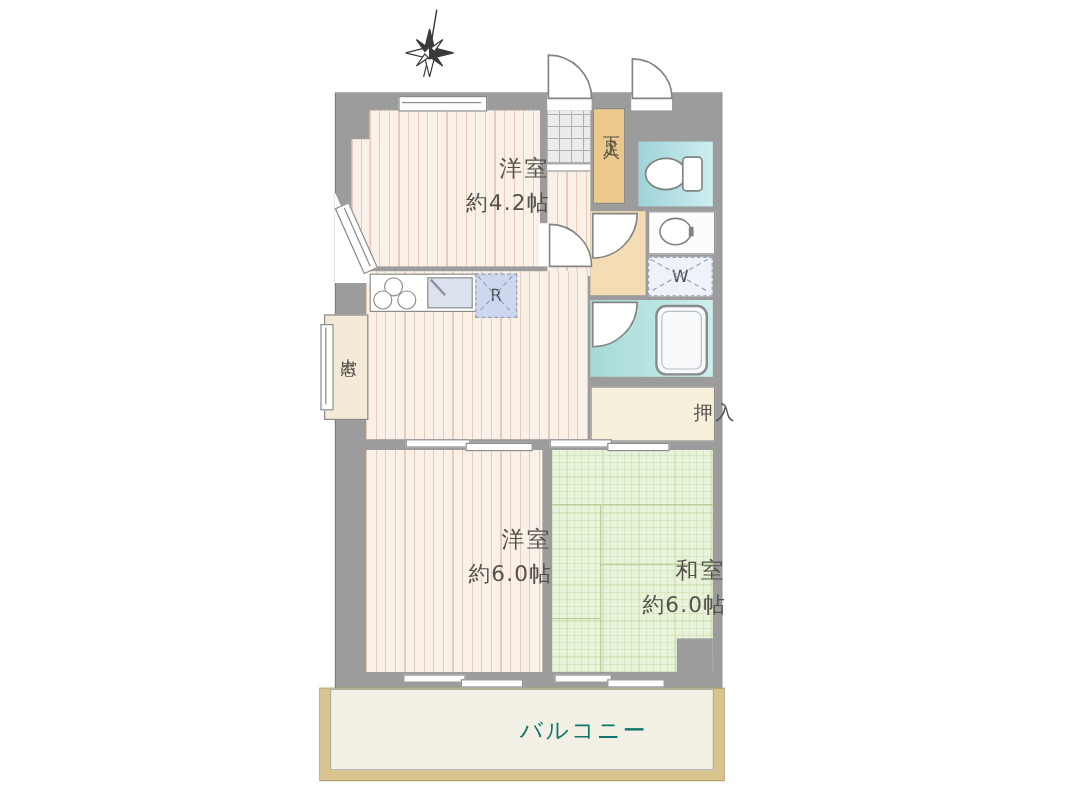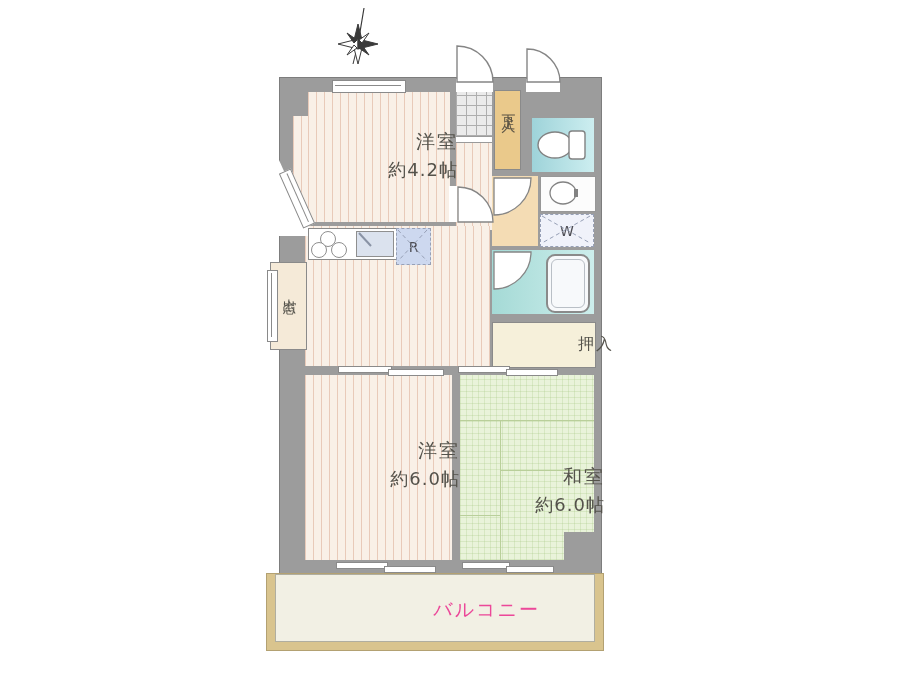--- a/index.html
+++ b/index.html
@@ -116,21 +116,21 @@
   <div class="abs window" style="left:462px;top:562px;width:46px;height:5px;"></div>
   <div class="abs window" style="left:506px;top:566px;width:46px;height:5px;"></div>
 
   <div class="abs" style="left:449px;top:186px;width:8px;height:36px;background:#fff;z-index:4;"></div>
   <div class="abs" style="left:456px;top:79px;width:37px;height:13px;background:#fff;z-index:4;"></div>
   <div class="abs" style="left:526px;top:79px;width:34px;height:13px;background:#fff;z-index:4;"></div>
 
   <div class="abs balcony-frame">
     <div class="balcony-floor"></div>
   </div>
-  <div class="abs lbl" style="left:340px;top:596px;width:200px;color:#ec4899;">
+  <div class="abs lbl" style="left:340px;top:596px;width:200px;color:#0f766e;">
     <span>バルコニー</span>
   </div>
 
   <div class="abs lbl" style="left:293px;top:128px;width:165px;">
     <span>洋室</span><br>
     <small>約4.2帖</small>
   </div>
   <div class="abs lbl" style="left:295px;top:437px;width:165px;">
     <span>洋室</span><br>
     <small>約6.0帖</small>

